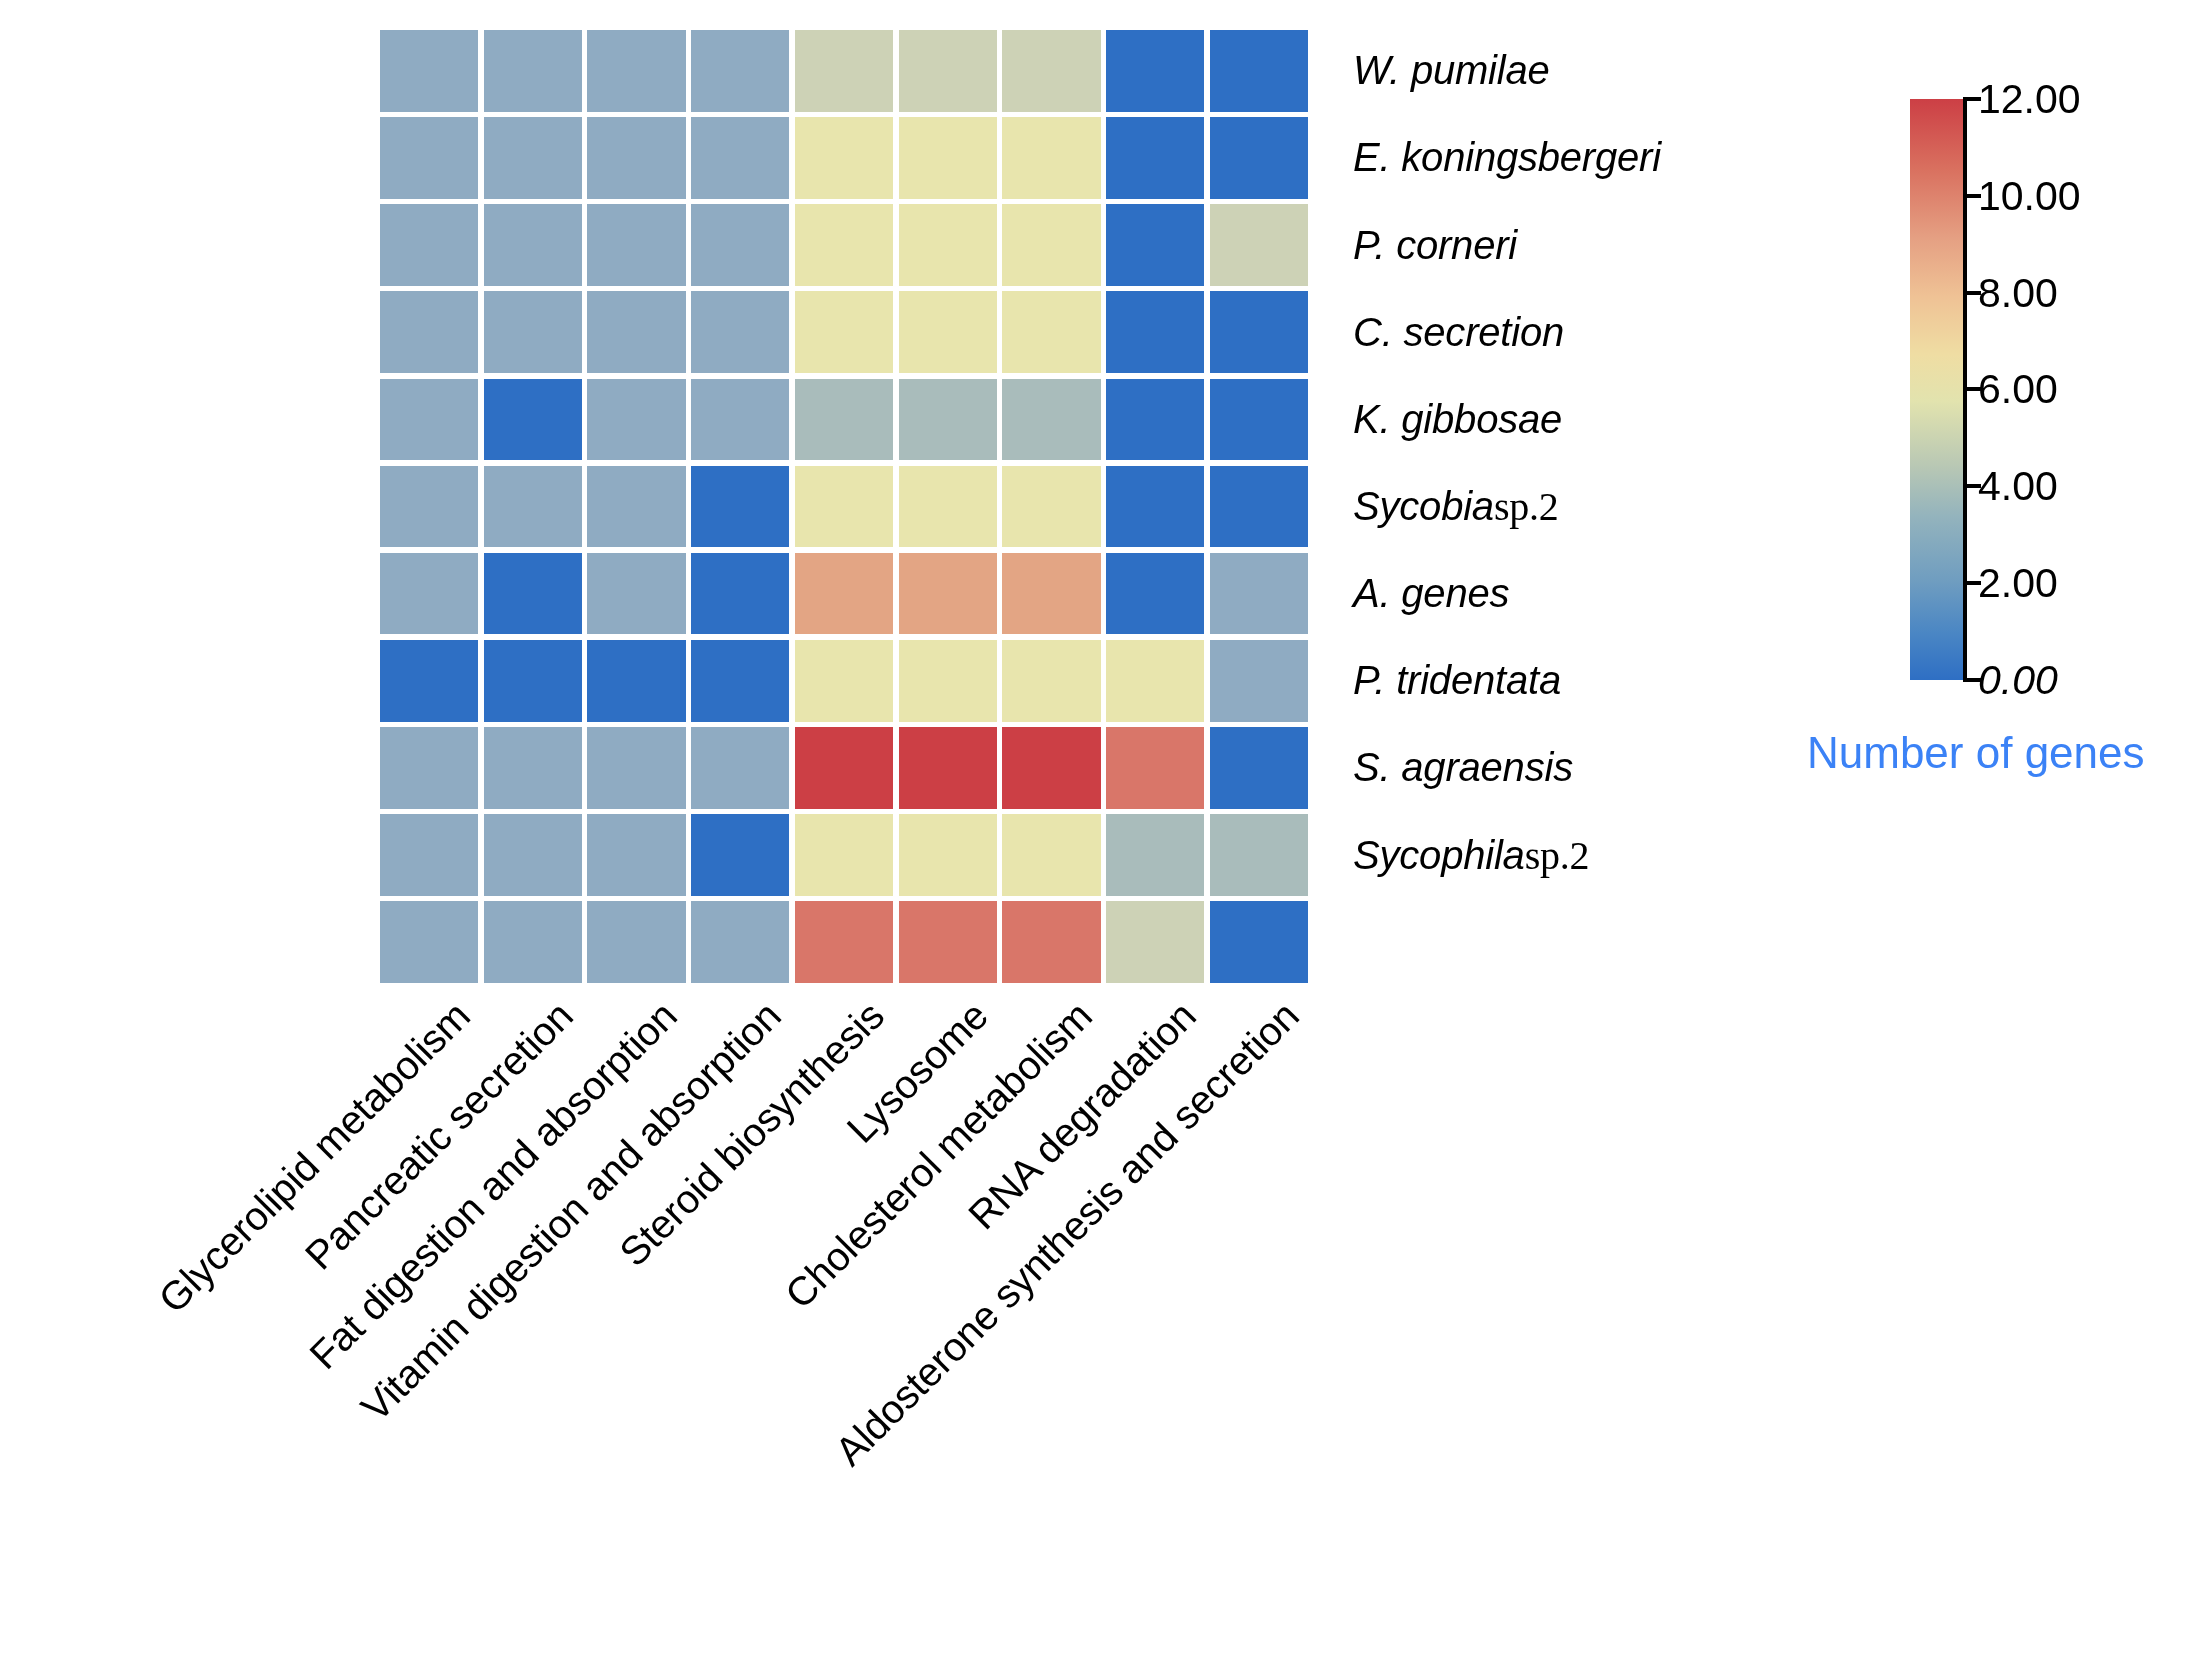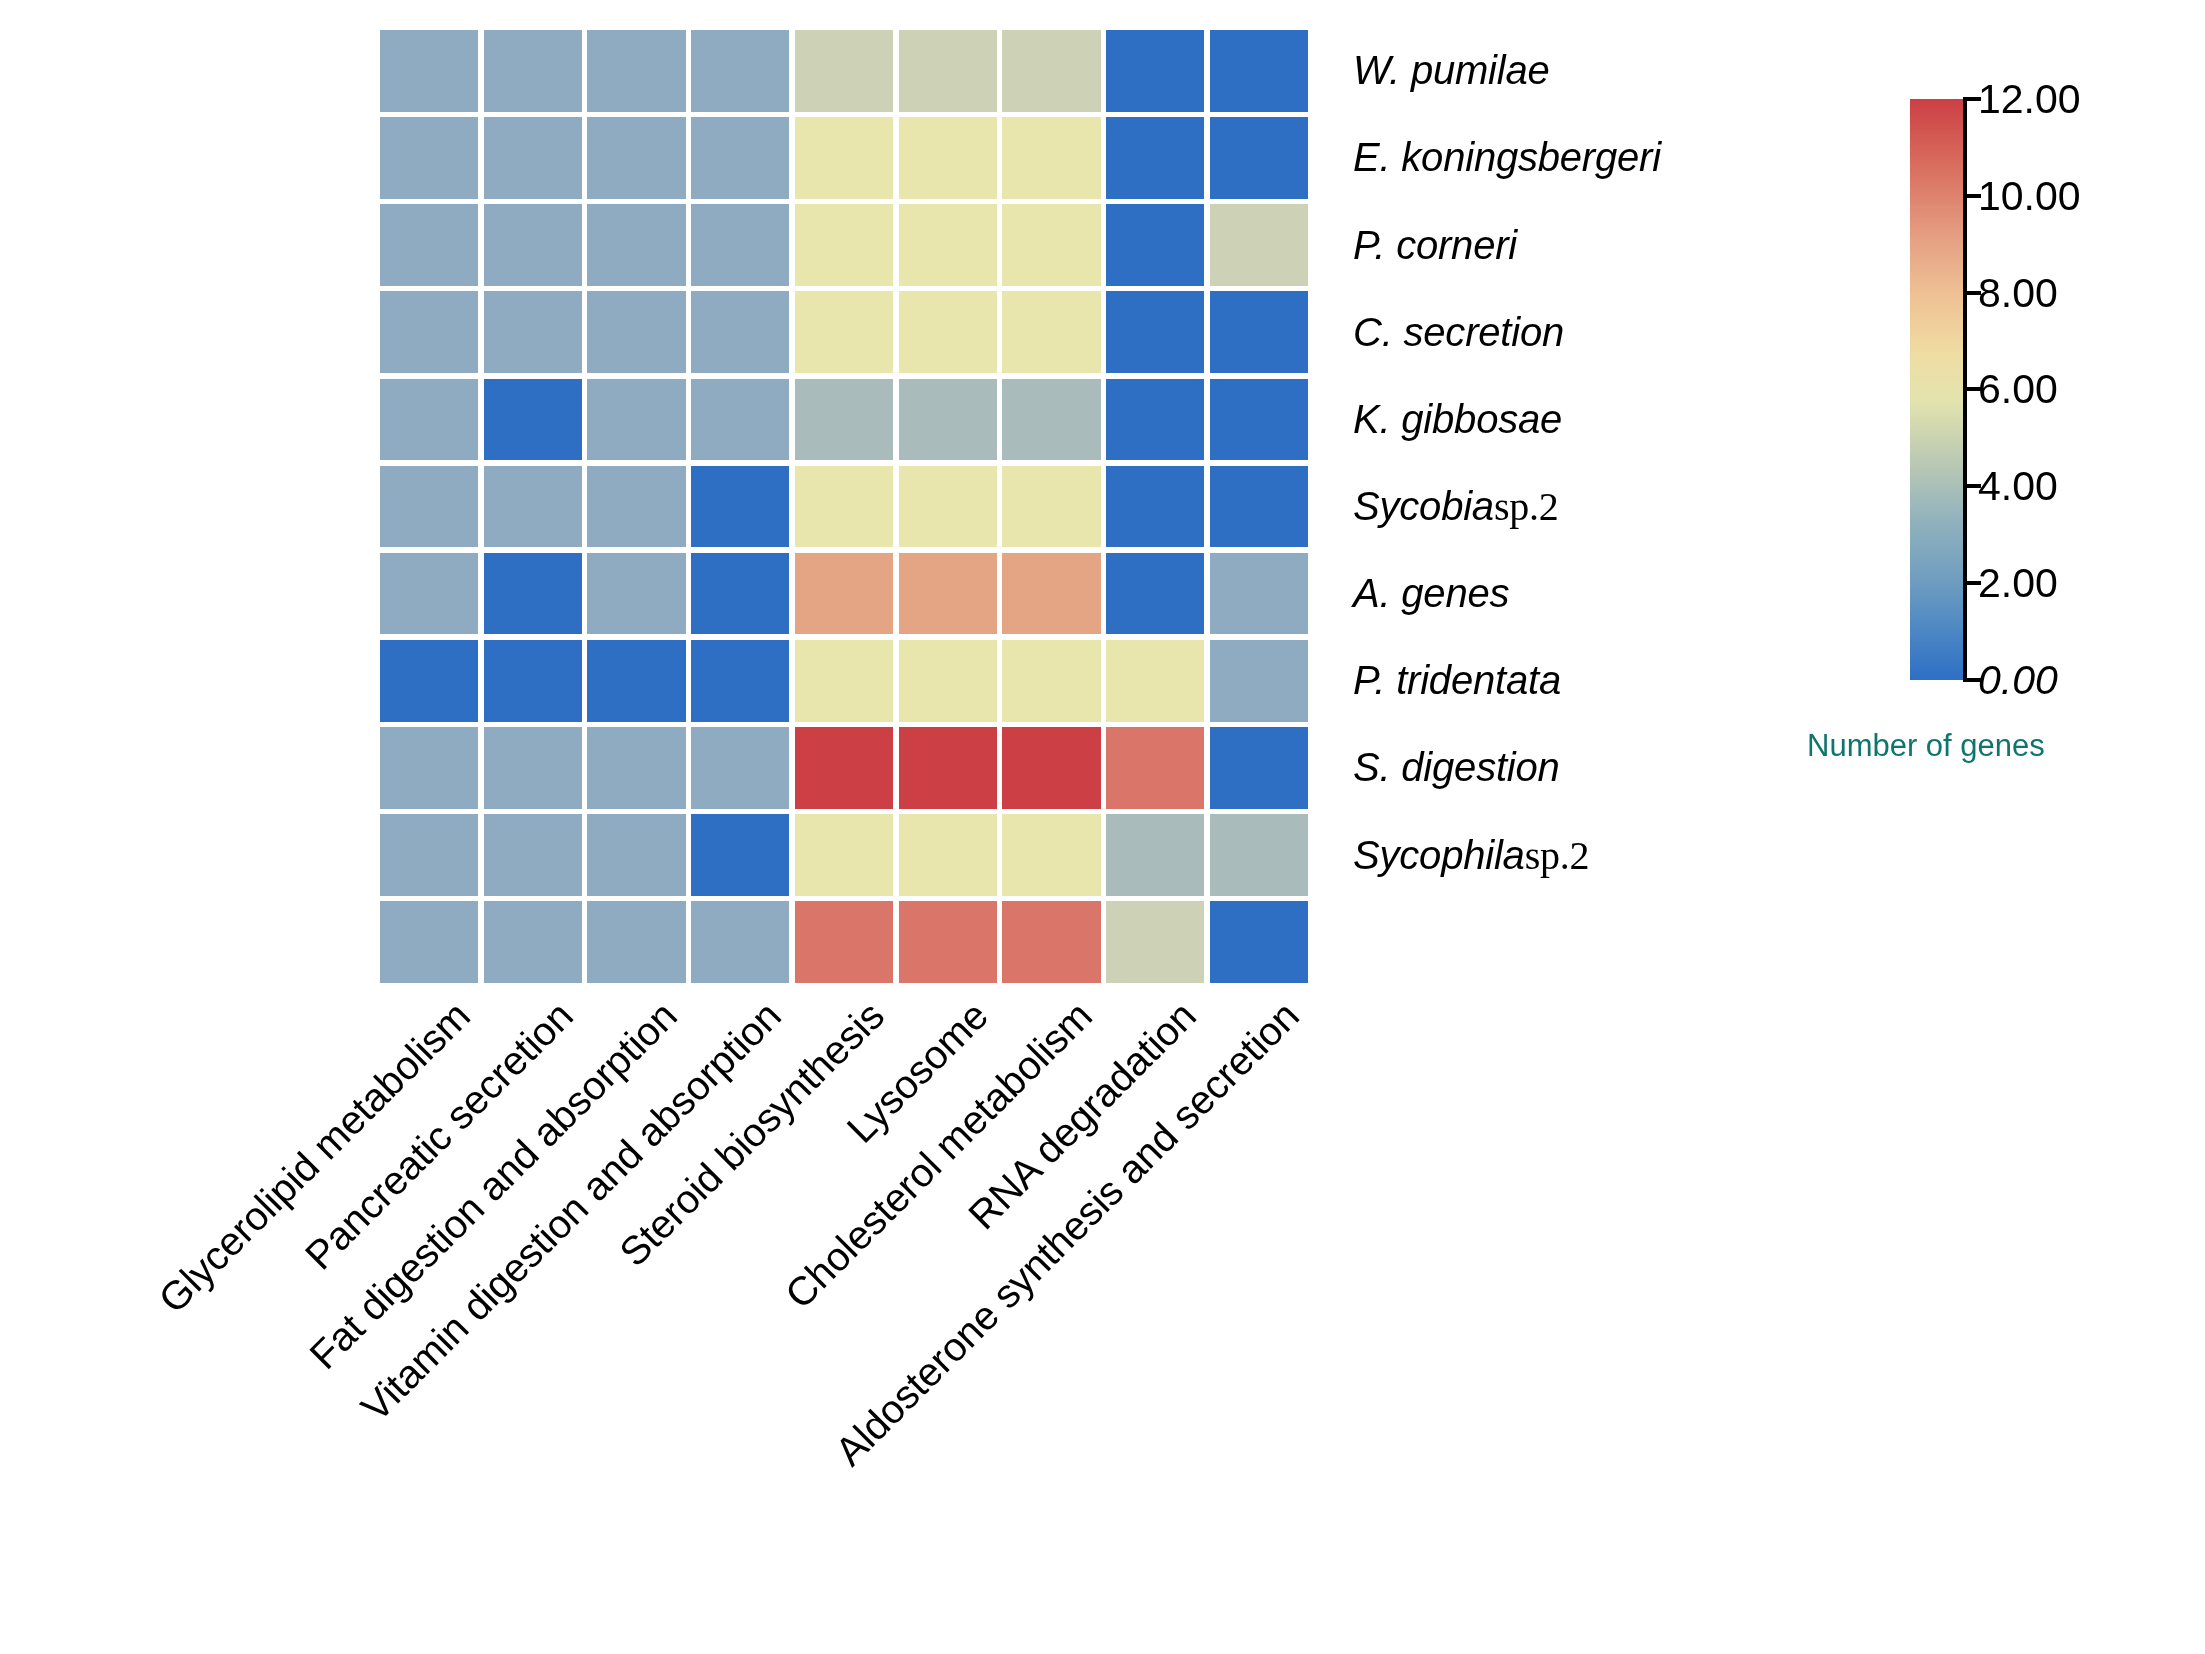--- a/index.html
+++ b/index.html
@@ -97,22 +97,22 @@
     position: absolute;
     left: 68px;
     font-size: 41px;
     color: #000;
     transform: translateY(-50%);
     white-space: nowrap;
   }
   #cb-title {
     position: absolute;
     left: 1807px; top: 728px;
-    font-size: 31px;
-    color: #0f766e;
+    font-size: 44px;
+    color: #3b82f6;
     white-space: nowrap;
   }
 </style>
 </head>
 <body>
 
 <div id="heatmap">
     <div class="cell" style="background: rgb(143, 171, 194);"></div>
     <div class="cell" style="background: rgb(143, 171, 194);"></div>
     <div class="cell" style="background: rgb(143, 171, 194);"></div>
@@ -234,21 +234,21 @@
       <span>Sycobia </span>
       <span class="up">sp.2</span>
     </div>
     <div class="row-label">
       <span>A. genes</span>
     </div>
     <div class="row-label">
       <span>P. tridentata</span>
     </div>
     <div class="row-label">
-      <span>S. digestion</span>
+      <span>S. agraensis</span>
     </div>
     <div class="row-label">
       <span>Sycophila </span>
       <span class="up">sp.2</span>
     </div>
   </div>
 
 <div id="col-labels">
     <div class="col-label" style="left: 67px;">Glycerolipid metabolism</div>
     <div class="col-label" style="left: 170px;">Pancreatic secretion</div>

